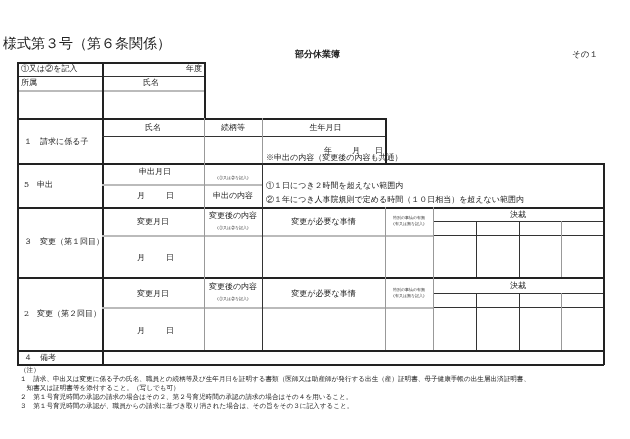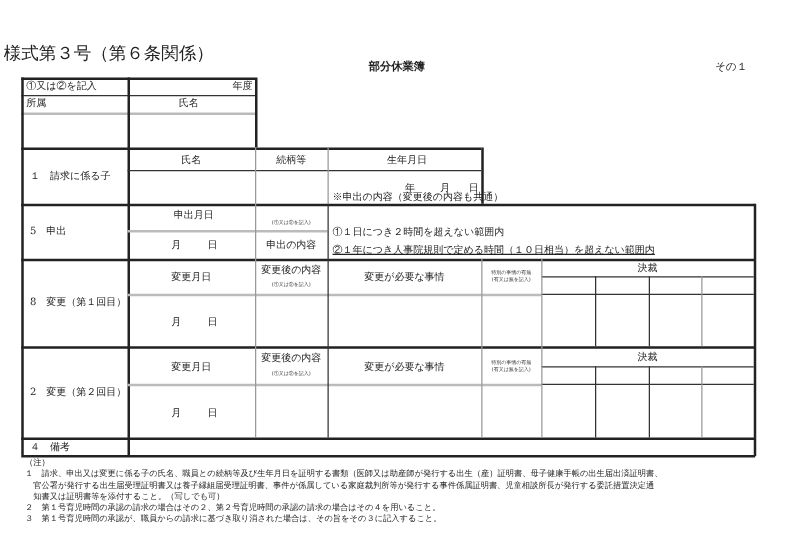--- a/index.html
+++ b/index.html
@@ -74,25 +74,25 @@
   <div class="abs txt center" style="left:104px;top:168px;width:102px;">申出月日</div>
   <div class="abs txt center" style="left:204px;top:165px;width:58px;margin-top:27px;">申出の内容</div>
   <div class="abs tiny center" style="left:204px;top:176px;width:58px;">(①又は②を記入)</div>
   <div class="cell" style="left:104px;top:186px;width:99px;height:20px;">
     <span class="abs txt" style="left:33px;top:6px;">月</span>
     <span class="abs txt" style="left:62px;top:6px;">日</span>
   </div>
   <div class="cell" style="left:206px;top:186px;width:55px;height:20px;"></div>
   <div class="abs txt" style="left:266px;top:154px;">※申出の内容（変更後の内容も共通）</div>
   <div class="abs txt" style="left:266px;top:182px;">①１日につき２時間を超えない範囲内</div>
-  <div class="abs txt" style="left:266px;top:196px;text-decoration:underline;">②１年につき人事院規則で定める時間（１０日相当）を超えない範囲内</div>
+  <div class="abs txt" style="left:266px;top:196px;">②１年につき人事院規則で定める時間（１０日相当）を超えない範囲内</div>
 </div>
 
 <div>
-  <div class="abs txt" style="left:24px;top:238px;">8　変更（第１回目）</div>
+  <div class="abs txt" style="left:24px;top:238px;">３　変更（第１回目）</div>
   <div class="hlg" style="left:102px;top:235px;width:331px;"></div>
   <div class="hl" style="left:433px;top:235px;width:170px;"></div>
   <div class="hl" style="left:433px;top:221px;width:170px;"></div>
   <div class="vlg" style="left:204px;top:207px;height:70px;"></div>
   <div class="vl" style="left:262px;top:207px;height:70px;"></div>
   <div class="vlg" style="left:385px;top:207px;height:70px;"></div>
   <div class="vlg" style="left:433px;top:207px;height:70px;"></div>
   <div class="vl" style="left:476px;top:221px;height:56px;"></div>
   <div class="vl" style="left:519px;top:221px;height:56px;"></div>
   <div class="vlg" style="left:561px;top:221px;height:56px;"></div>
@@ -153,17 +153,16 @@
 </div>
 
 <div>
   <div class="abs txt" style="left:24px;top:354px;">４　備考</div>
   <div class="cell" style="left:104px;top:352px;width:498px;height:11px;"></div>
 </div>
 
 <div class="abs notes" style="left:20px;top:366px;">
   <div>（注）</div>
   <div>１　請求、申出又は変更に係る子の氏名、職員との続柄等及び生年月日を証明する書類（医師又は助産師が発行する出生（産）証明書、母子健康手帳の出生届出済証明書、</div>
-  <div>　官公署が発行する出生届受理証明書又は養子縁組届受理証明書、事件が係属している家庭裁判所等が発行する事件係属証明書、児童相談所長が発行する委託措置決定通</div>
   <div>　知書又は証明書等を添付すること。（写しでも可）</div>
   <div>２　第１号育児時間の承認の請求の場合はその２、第２号育児時間の承認の請求の場合はその４を用いること。</div>
   <div>３　第１号育児時間の承認が、職員からの請求に基づき取り消された場合は、その旨をその３に記入すること。</div>
 </div>
 
 </body></html>

